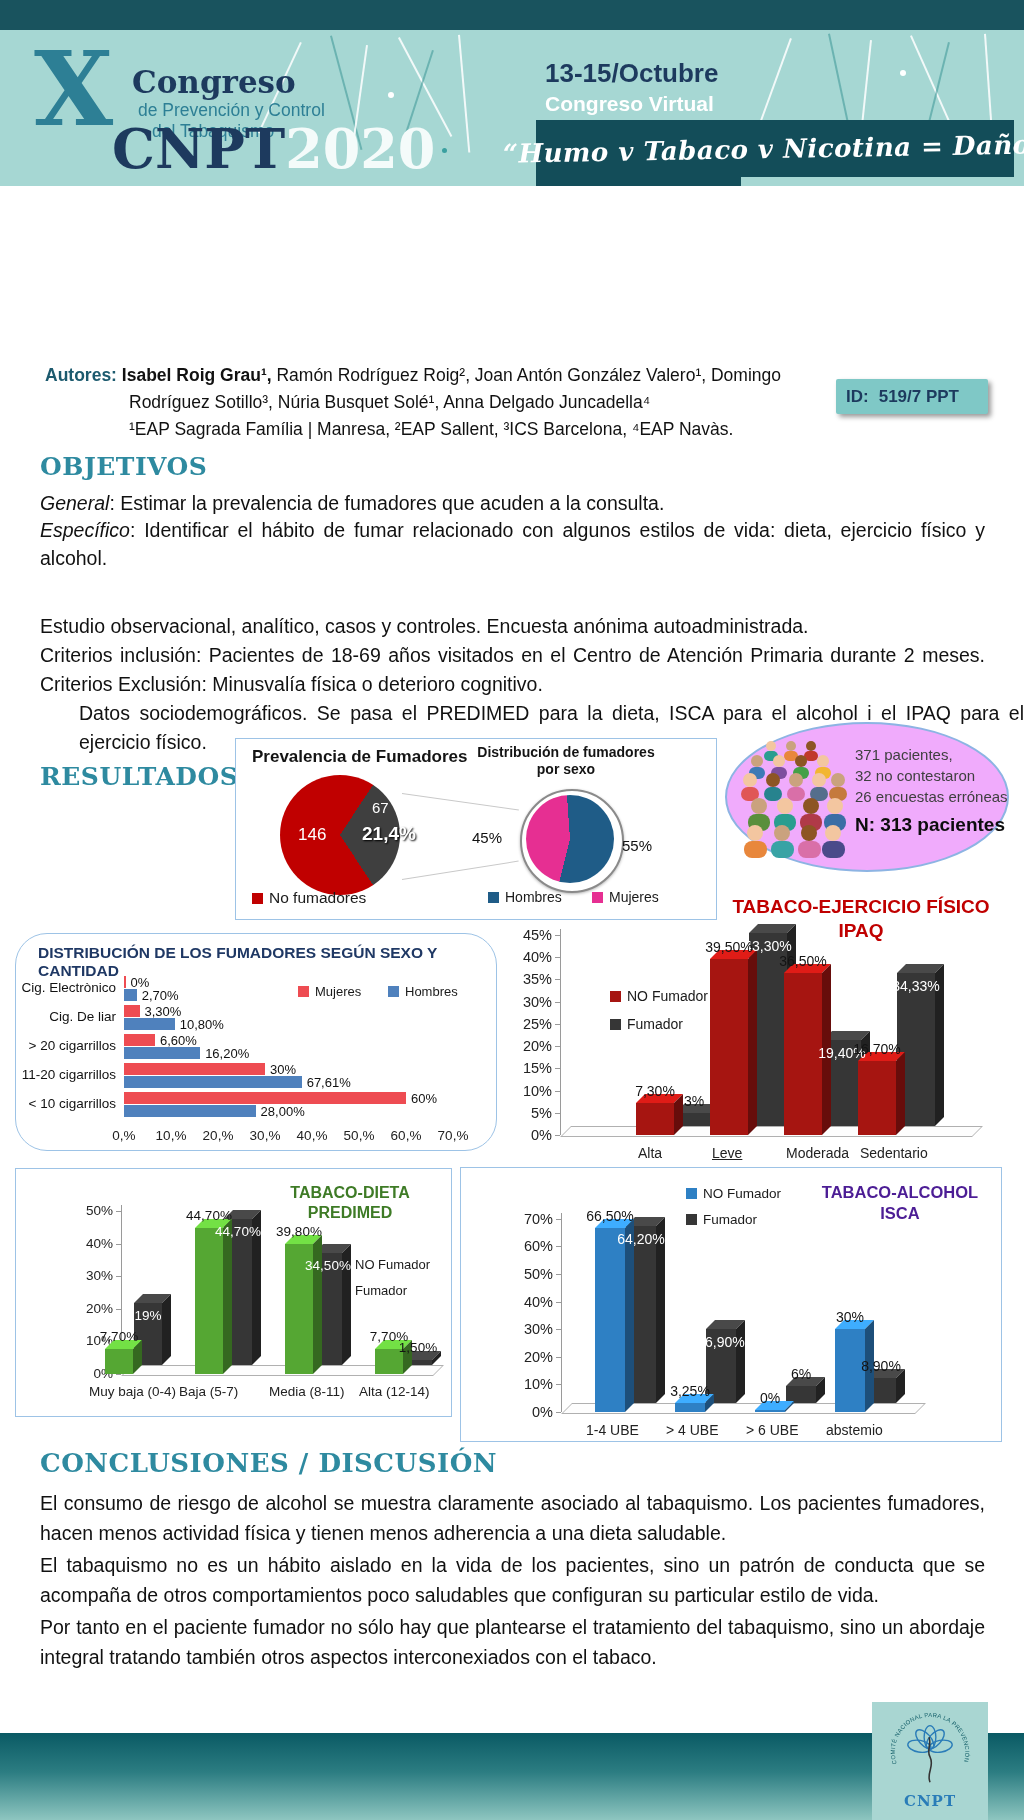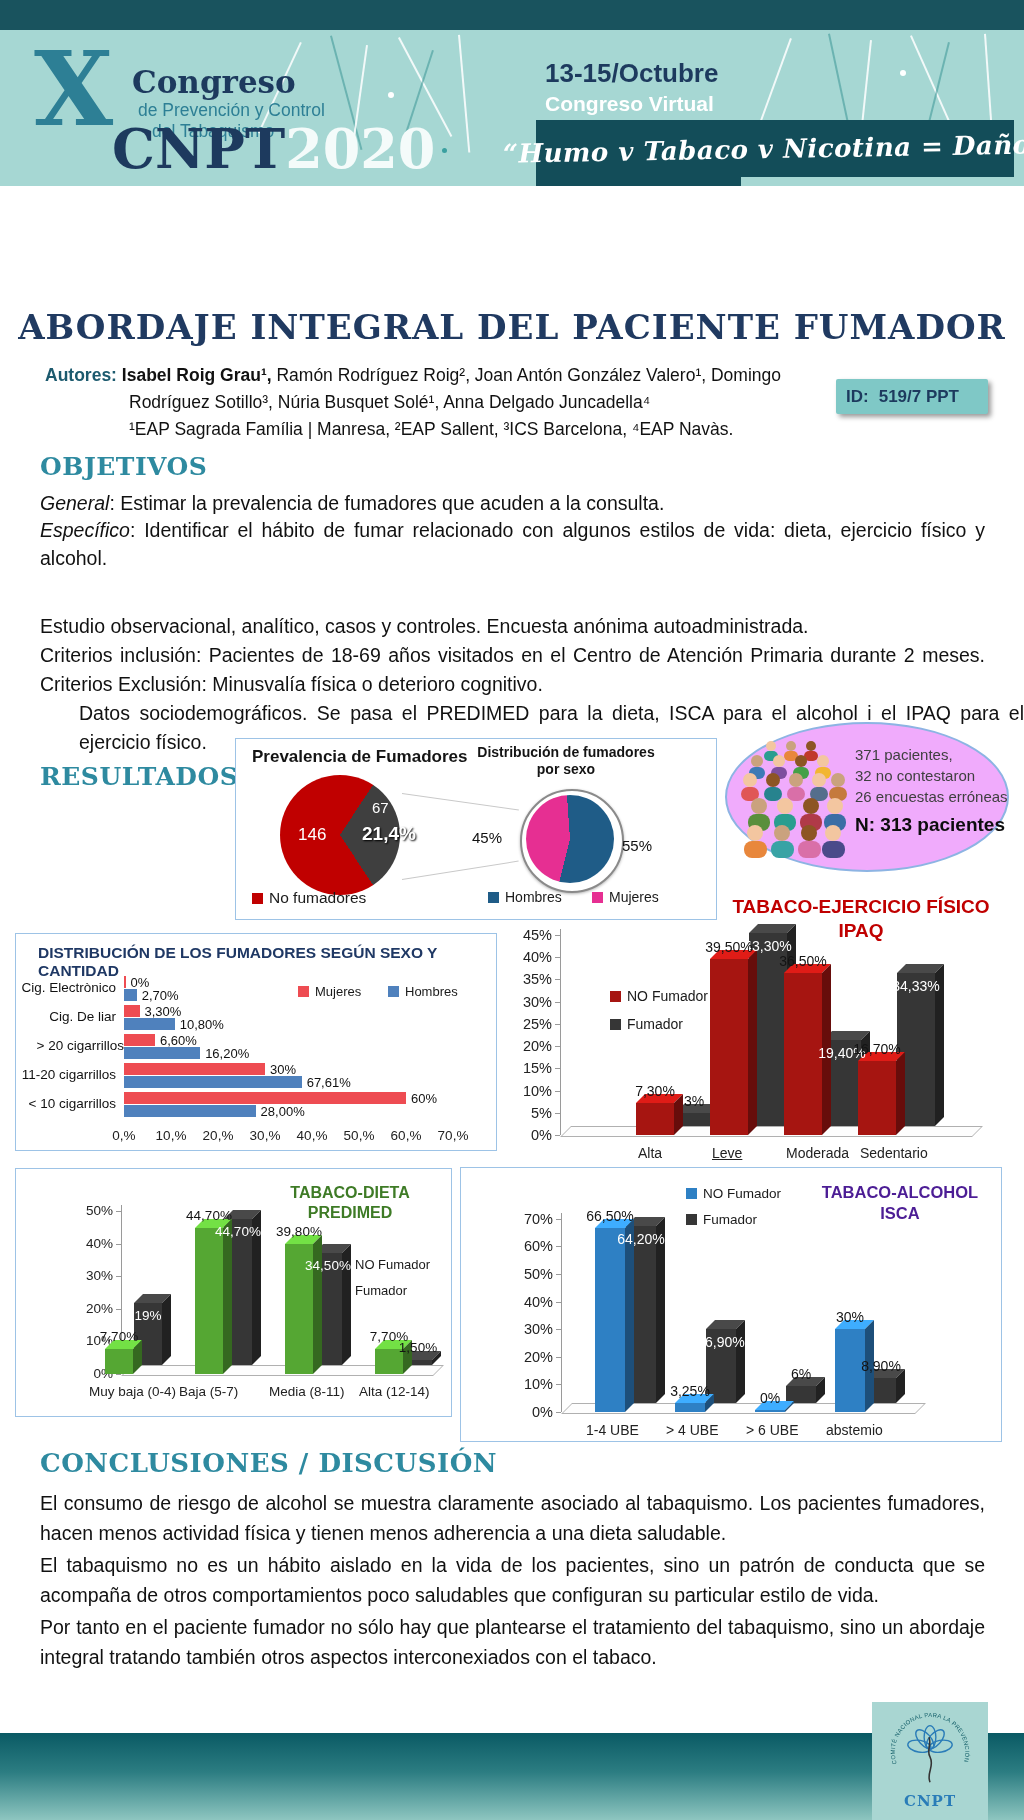--- a/index.html
+++ b/index.html
@@ -52,21 +52,21 @@
   .pie{position:absolute;border-radius:50%;}
   .pie1{left:44px;top:36px;width:120px;height:120px;}
   .pie2ring{position:absolute;left:284px;top:50px;width:100px;height:100px;border:2px solid #8a8a8a;
       border-radius:50%;background:#fff;box-shadow:0 1px 3px rgba(0,0,0,.3);}
   .pie2{left:4px;top:4px;width:88px;height:88px;}
   .pie-lab{position:absolute;color:#fff;font-size:16px;z-index:2;white-space:nowrap;}
   .pconn{position:absolute;height:1px;background:#c9c9c9;transform-origin:left center;z-index:1;}
   .leg{position:absolute;display:flex;align-items:center;gap:6px;font-size:14px;color:#1a1a1a;white-space:nowrap;}
   .leg .sq{width:11px;height:11px;display:inline-block;flex:0 0 auto;}
   
-  .cantidad-box{left:15px;top:933px;width:480px;height:216px;}
+  .cantidad-box{left:15px;top:933px;width:480px;height:216px;border-radius:32px;}
   .hbar-title{position:absolute;left:22px;top:10px;font-size:15.5px;font-weight:700;color:#1f3864;}
   .hbar-host{position:absolute;left:0;top:24px;width:480px;height:192px;}
   .hbar-cat{position:absolute;text-align:right;font-size:13.5px;color:#111;}
   .hbar-bar{position:absolute;}
   .hbar-val{position:absolute;font-size:13px;color:#111;white-space:nowrap;}
   .hbar-tick{position:absolute;width:40px;text-align:center;font-size:13.5px;color:#222;}
   
   .b3{position:absolute;}
   .b3-title{position:absolute;text-align:center;font-weight:700;font-size:19px;line-height:24px;}
   .b3-axis{position:absolute;width:1px;background:#9a9a9a;}
@@ -129,21 +129,20 @@
     <div class="logo-sub2">del Tabaquismo</div>
     <div class="logo-cnpt"><span class="c1">CNPT</span><span class="c2">2020</span></div>
     <div class="hdr-dates">13-15/Octubre</div>
     <div class="hdr-virtual">Congreso Virtual</div>
     <div class="quote-box">
         <span class="quote">“Humo v Tabaco v Nicotina = Daño”</span>
       </div>
     <div class="quote-step"></div>
   </div>
 
-  <h1 class="main-title">ABORDAJE INTEGRAL DEL PACIENTE FUMADOR</h1>
   <div class="authors">
     <span class="auth-label">Autores:</span>
     <b>Isabel Roig Grau¹,</b><span> Ramón Rodríguez Roig², Joan Antón González Valero¹, Domingo</span><br>
     <span>Rodríguez Sotillo³, Núria Busquet Solé¹, Anna Delgado Juncadella⁴</span><br>
     <span>¹EAP Sagrada Família | Manresa, ²EAP Sallent, ³ICS Barcelona, ⁴EAP Navàs.</span>
   </div>
   <div class="idbox">
     <span>ID:</span>
     <span>519/7 PPT</span>
   </div>
@@ -243,21 +242,21 @@
         <div class="hbar-cat" style="left: 4px; top: 22px; width: 96px;">Cig. Electrònico</div>
         <div class="hbar-bar" style="left: 108px; top: 18px; width: 1.5px; height: 12px; background: rgb(238, 76, 82);"></div>
         <div class="hbar-val" style="left: 114.5px; top: 17px;">0%</div>
         <div class="hbar-bar" style="left: 108px; top: 31px; width: 12.69px; height: 12px; background: rgb(79, 129, 189);"></div>
         <div class="hbar-val" style="left: 125.69px; top: 30px;">2,70%</div>
         <div class="hbar-cat" style="left: 4px; top: 51px; width: 96px;">Cig. De liar</div>
         <div class="hbar-bar" style="left: 108px; top: 47px; width: 15.51px; height: 12px; background: rgb(238, 76, 82);"></div>
         <div class="hbar-val" style="left: 128.51px; top: 46px;">3,30%</div>
         <div class="hbar-bar" style="left: 108px; top: 60px; width: 50.76px; height: 12px; background: rgb(79, 129, 189);"></div>
         <div class="hbar-val" style="left: 163.76px; top: 59px;">10,80%</div>
-        <div class="hbar-cat" style="left: 12px; top: 80px; width: 96px;">&gt; 20 cigarrillos</div>
+        <div class="hbar-cat" style="left: 4px; top: 80px; width: 96px;">&gt; 20 cigarrillos</div>
         <div class="hbar-bar" style="left: 108px; top: 76px; width: 31.02px; height: 12px; background: rgb(238, 76, 82);"></div>
         <div class="hbar-val" style="left: 144.02px; top: 75px;">6,60%</div>
         <div class="hbar-bar" style="left: 108px; top: 89px; width: 76.14px; height: 12px; background: rgb(79, 129, 189);"></div>
         <div class="hbar-val" style="left: 189.14px; top: 88px;">16,20%</div>
         <div class="hbar-cat" style="left: 4px; top: 109px; width: 96px;">11-20 cigarrillos</div>
         <div class="hbar-bar" style="left: 108px; top: 105px; width: 141px; height: 12px; background: rgb(238, 76, 82);"></div>
         <div class="hbar-val" style="left: 254px; top: 104px;">30%</div>
         <div class="hbar-bar" style="left: 108px; top: 118px; width: 177.66px; height: 12px; background: rgb(79, 129, 189);"></div>
         <div class="hbar-val" style="left: 290.66px; top: 117px;">67,61%</div>
         <div class="hbar-cat" style="left: 4px; top: 138px; width: 96px;">&lt; 10 cigarrillos</div>

